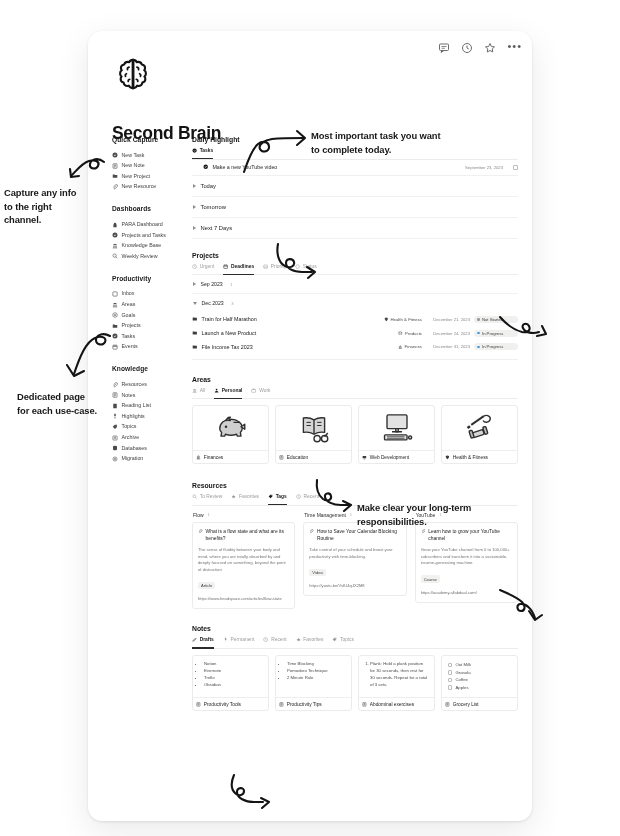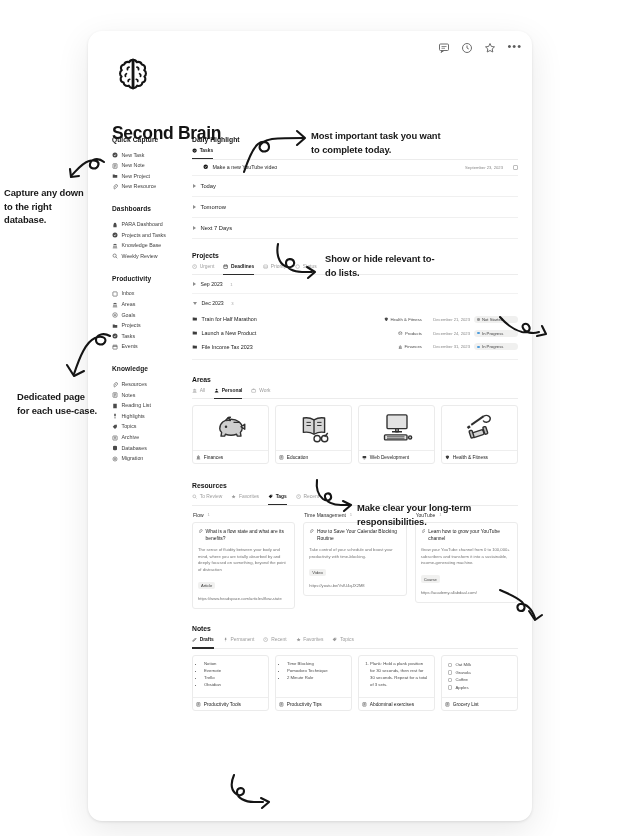--- a/index.html
+++ b/index.html
@@ -921,21 +921,21 @@
                 <span>Grocery List</span>
               </div>
             </div>
           </div>
         </div>
 
       </div>
     </div>
   </div>
 
-  <div class="anno" style="left:4px; top:186px; width:80px;">Capture any down to the right database.</div>
+  <div class="anno" style="left:4px; top:186px; width:80px;">Capture any info to the right channel.</div>
   <div class="arrow" style="left:52px; top:156px;">
     <svg width="56" height="34" viewBox="0 0 56 34" fill="none" stroke="#141414" stroke-width="2.1" stroke-linecap="round">
       <path d="M52 6c-6-5-13-3-14 2s6 6 8 2-2-7-9-5c-7 2-12 9-18 15"></path>
       <path d="M18 13l1 8 8-1" stroke-linejoin="round"></path>
     </svg>
   </div>
 
   <div class="anno" style="left:17px; top:390px; width:80px;">Dedicated page for each use-case.</div>
   <div class="arrow" style="left:58px; top:330px;">
     <svg width="56" height="58" viewBox="0 0 56 58" fill="none" stroke="#141414" stroke-width="2.1" stroke-linecap="round">
@@ -945,21 +945,20 @@
   </div>
 
   <div class="anno" style="left:311px; top:129px; width:130px;">Most important task you want to complete today.</div>
   <div class="arrow" style="left:242px; top:124px;">
     <svg width="66" height="50" viewBox="0 0 66 50" fill="none" stroke="#141414" stroke-width="2.1" stroke-linecap="round">
       <path d="M2 48c4-12 8-23 14-28 5-4 11-2 11 3s-7 6-9 2 4-9 12-10c10-1 22-1 32-1"></path>
       <path d="M55 7l8 7-8 7" stroke-linejoin="round"></path>
     </svg>
   </div>
 
-  <div class="anno" style="left:325px; top:252px; width:115px;">Show or hide relevant to-do lists.</div>
   <div class="arrow" style="left:274px; top:242px;">
     <svg width="48" height="44" viewBox="0 0 48 44" fill="none" stroke="#141414" stroke-width="2.1" stroke-linecap="round">
       <path d="M4 2c-2 10 1 19 7 22 5 3 10 0 9-4s-8-4-8 1 7 9 16 9h10"></path>
       <path d="M33 25l8 5-7 6" stroke-linejoin="round"></path>
     </svg>
   </div>
 
   <div class="arrow" style="left:498px; top:312px;">
     <svg width="56" height="34" viewBox="0 0 56 34" fill="none" stroke="#141414" stroke-width="2.1" stroke-linecap="round">
       <path d="M2 5c7 8 14 13 22 15 6 1 9-2 7-6s-8-2-6 2c2 5 10 6 16 4"></path>

